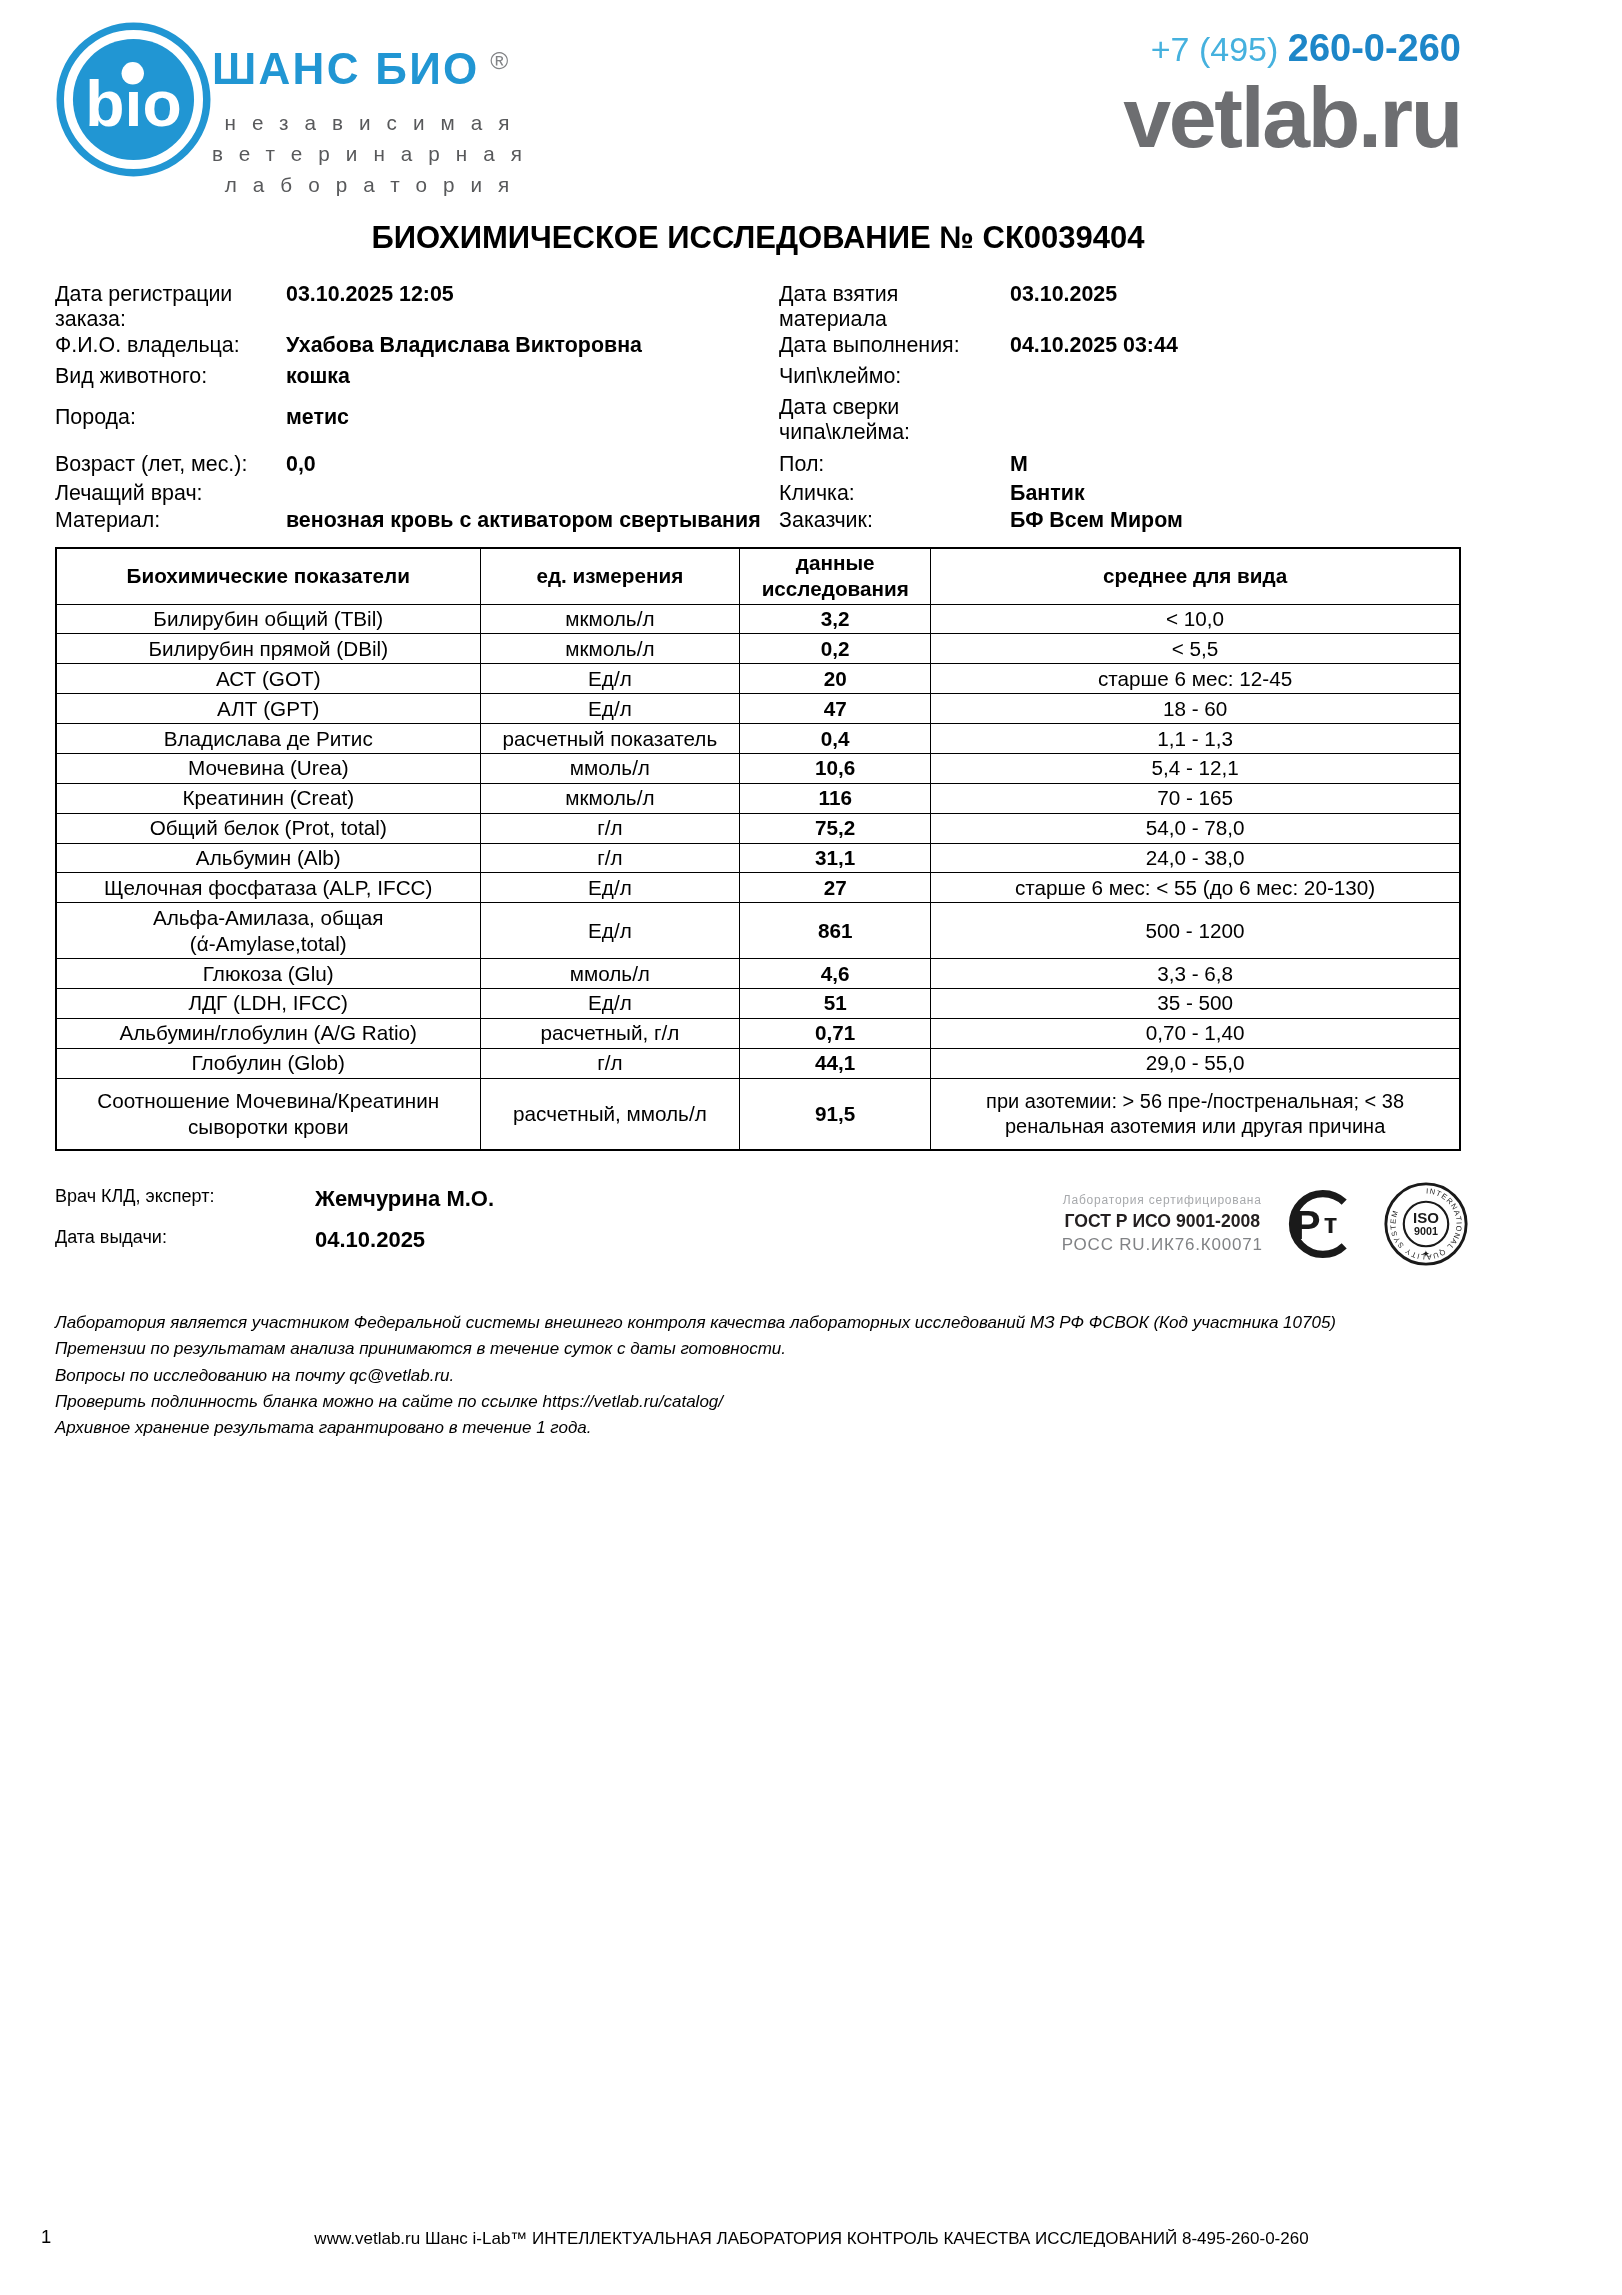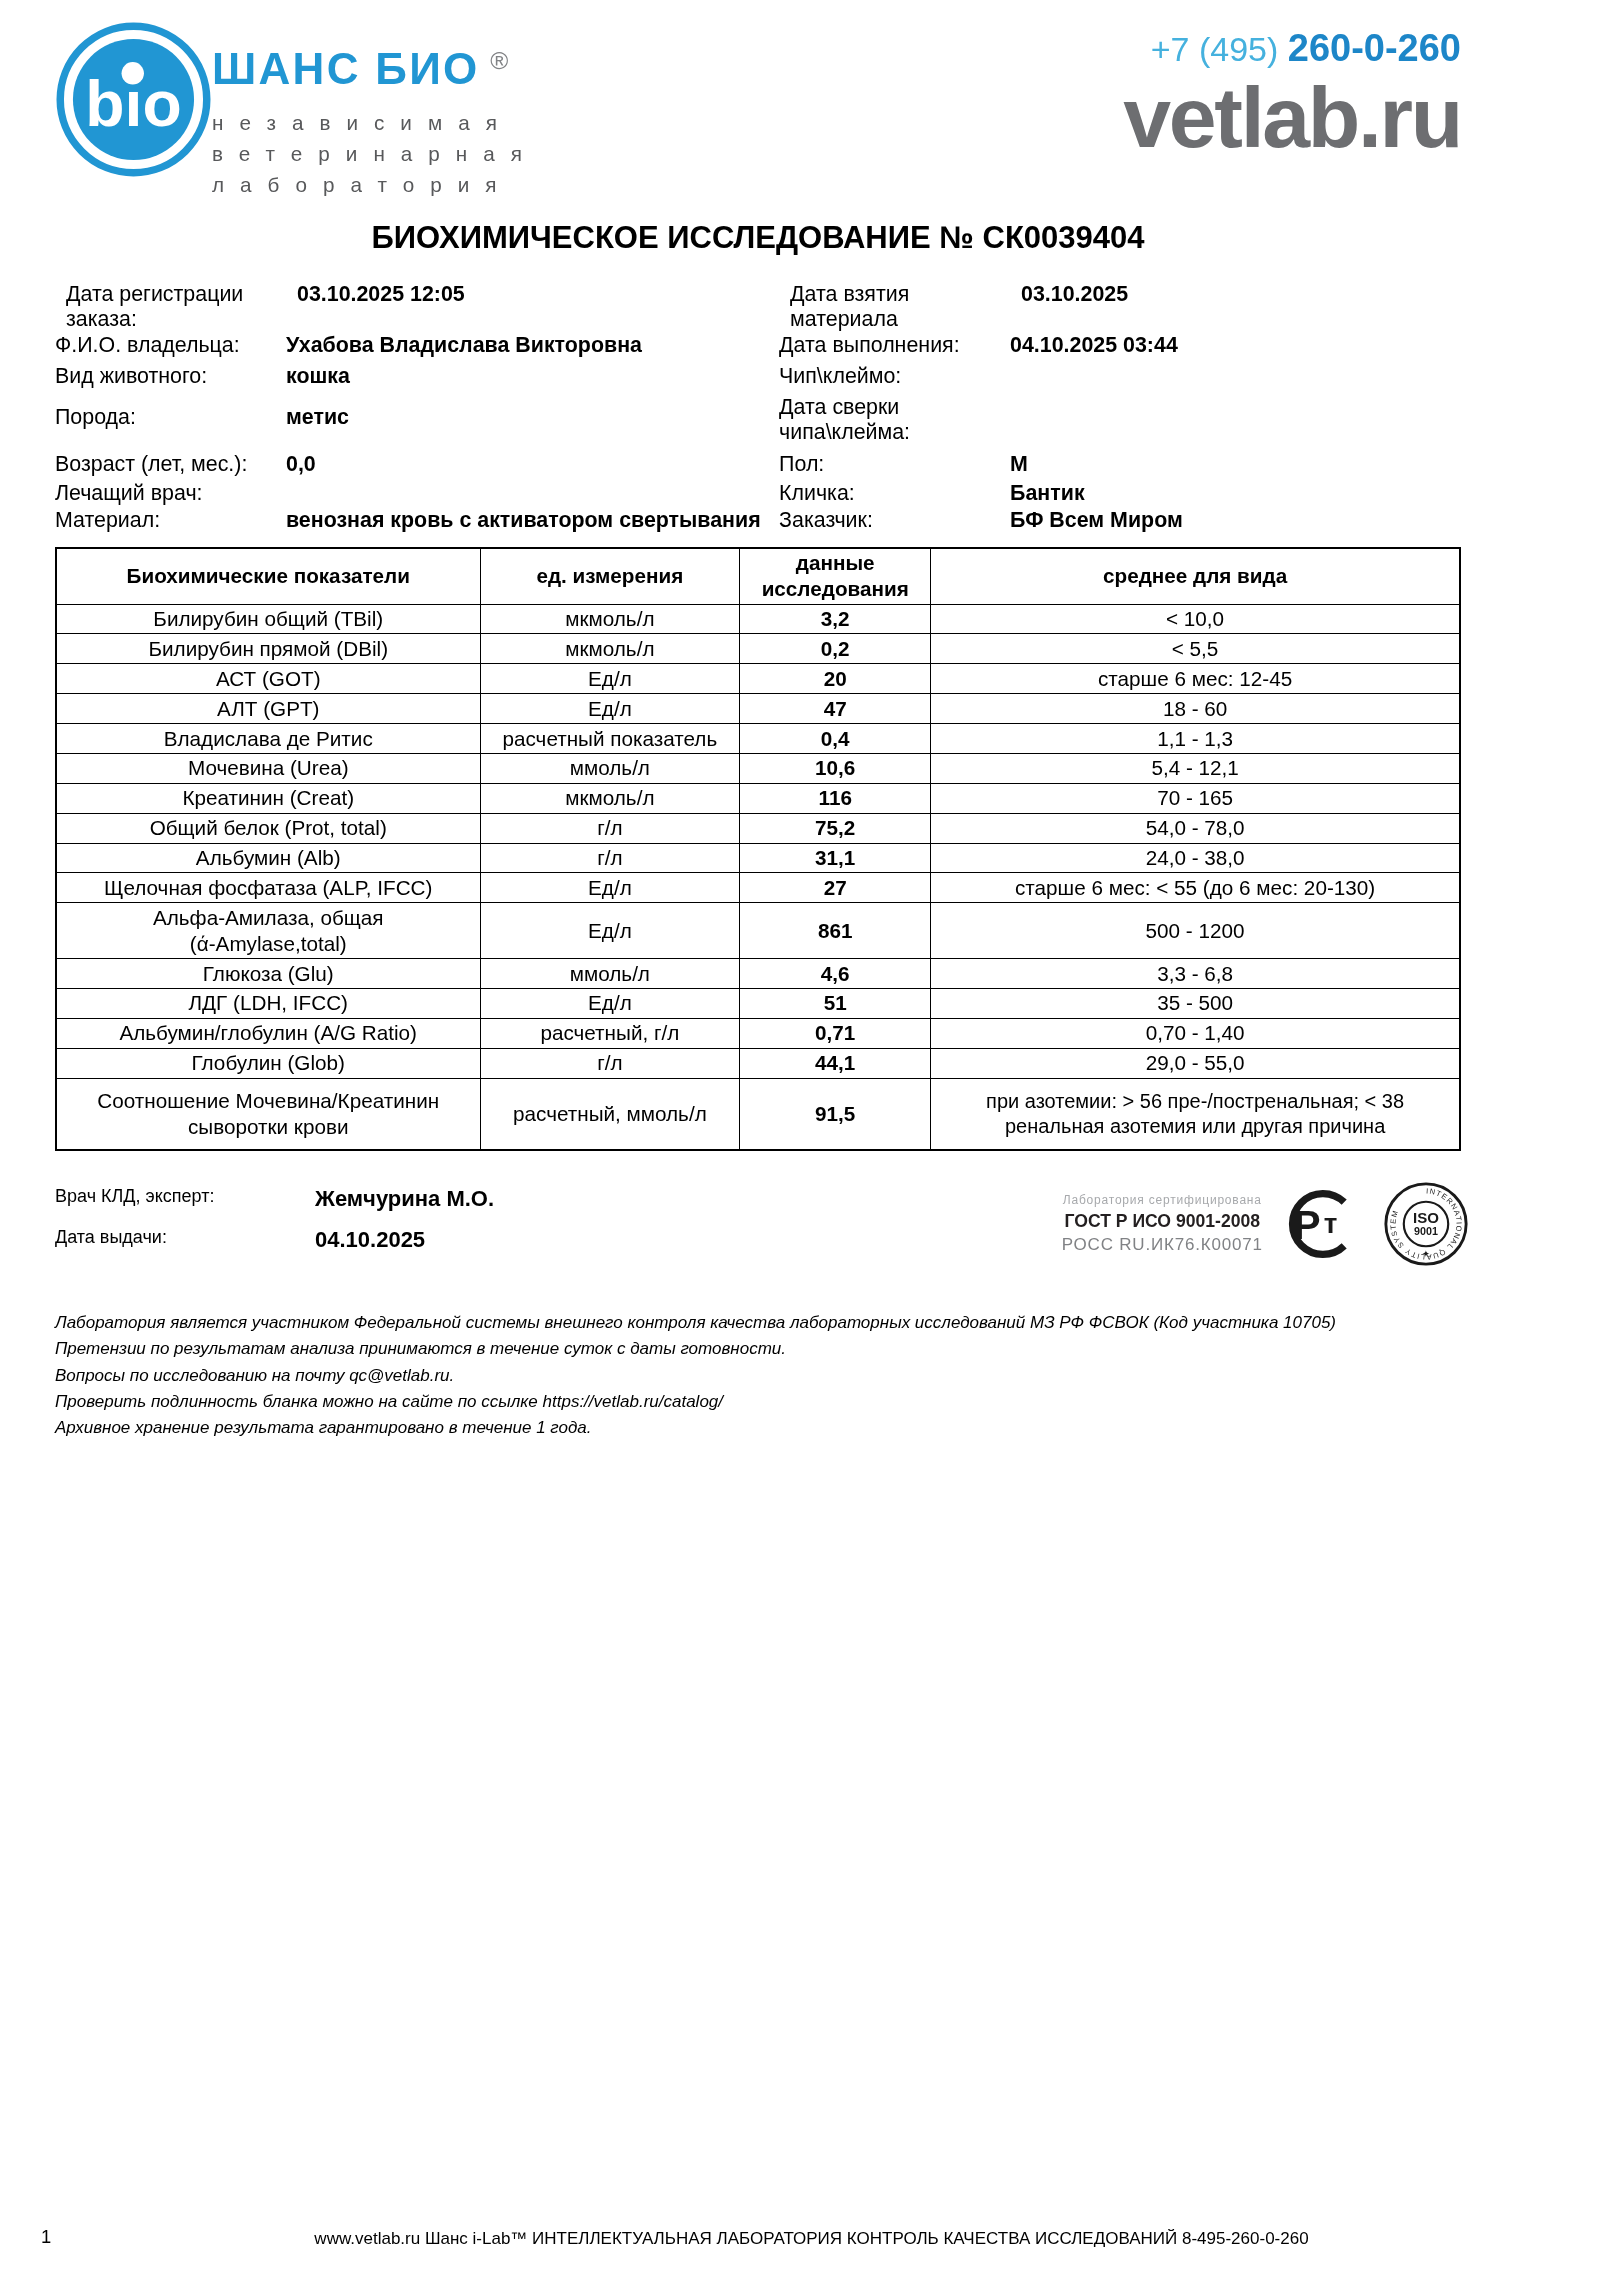--- a/index.html
+++ b/index.html
@@ -11,35 +11,35 @@
   .content{padding:21.4px 162px 0 55px;}
 
   
   .brand-header{display:flex;justify-content:space-between;align-items:flex-start;}
   .logo-block{display:flex;}
   .bio-logo{width:157px;height:157px;flex-shrink:0;}
   .brand-text{padding-top:23px;}
   .brand-name{font-size:44px;font-weight:bold;color:#2196d3;letter-spacing:2.3px;white-space:nowrap;}
   .reg-mark{font-size:24.5px;color:#808285;font-weight:normal;vertical-align:15.3px;margin-left:10.7px;letter-spacing:0;}
   .tagline{margin-top:12.2px;}
-  .tagline-line{font-size:20.7px;color:#58595b;letter-spacing:16px;line-height:1.5;font-weight:500;}
+  .tagline-line{font-size:20.7px;color:#58595b;letter-spacing:16px;line-height:1.5;font-weight:500;text-align:center;}
   .contact-block{text-align:right;padding-top:6.1px;}
   .phone-line{font-size:34px;white-space:nowrap;}
   .phone-prefix{color:#45b1de;}
   .phone-number{color:#1d86c8;font-weight:bold;font-size:38px;}
   .website{font-size:86px;font-weight:bold;color:#6d6e71;line-height:1.05;letter-spacing:-2.3px;margin-top:1.5px;}
 
   
   .doc-title{text-align:center;font-size:31px;font-weight:bold;margin:20px 0 26px 0;letter-spacing:0;}
 
   
   .info-grid{display:grid;grid-template-columns:51.5% 48.5%;}
   .info-col{display:flex;flex-direction:column;}
   .info-row{display:flex;align-items:flex-start;box-sizing:border-box;}
-  .info-row:nth-child(1){height:51px;margin-left:11px;}
+  .info-row:nth-child(1){height:51px;}
   .info-row:nth-child(2){height:31px;}
   .info-row:nth-child(3){height:31px;}
   .info-row:nth-child(4){height:57px;}
   .info-row:nth-child(5){height:29px;}
   .info-row:nth-child(6){height:27.5px;}
   .info-row:nth-child(7){height:34px;}
   .info-col-left .info-row:nth-child(4){padding-top:10.7px;}
   .field-label{width:231px;flex-shrink:0;font-size:21.4px;line-height:1.2;}
   .field-value{font-size:21.4px;font-weight:bold;line-height:1.2;}
 

